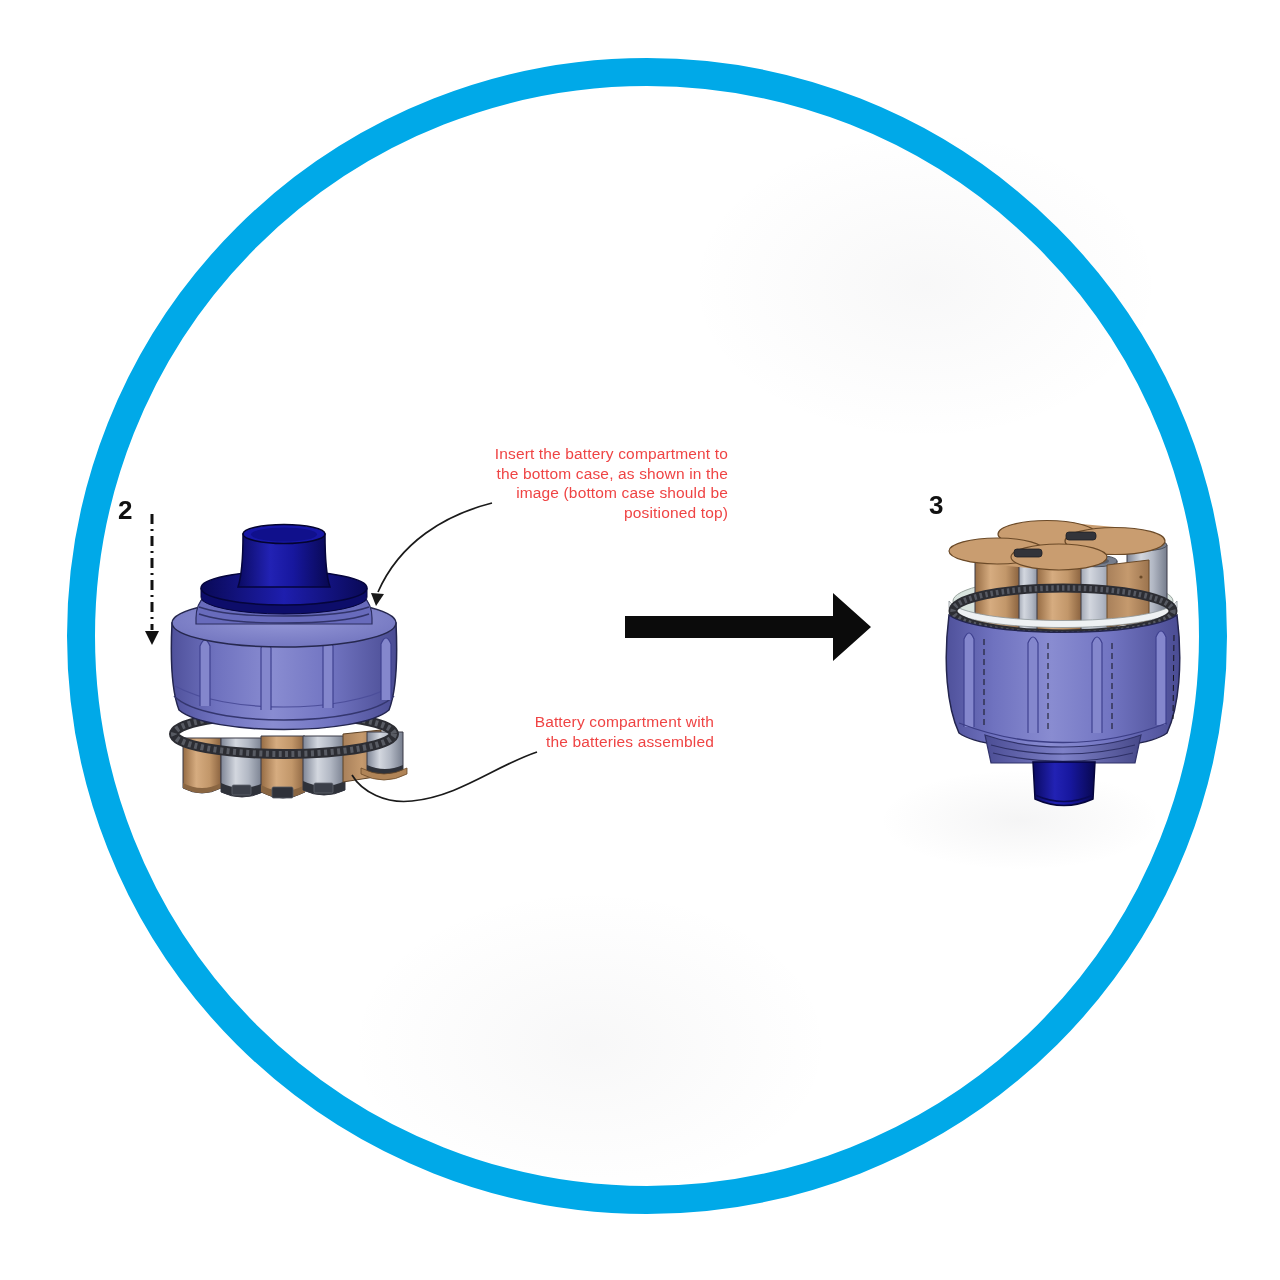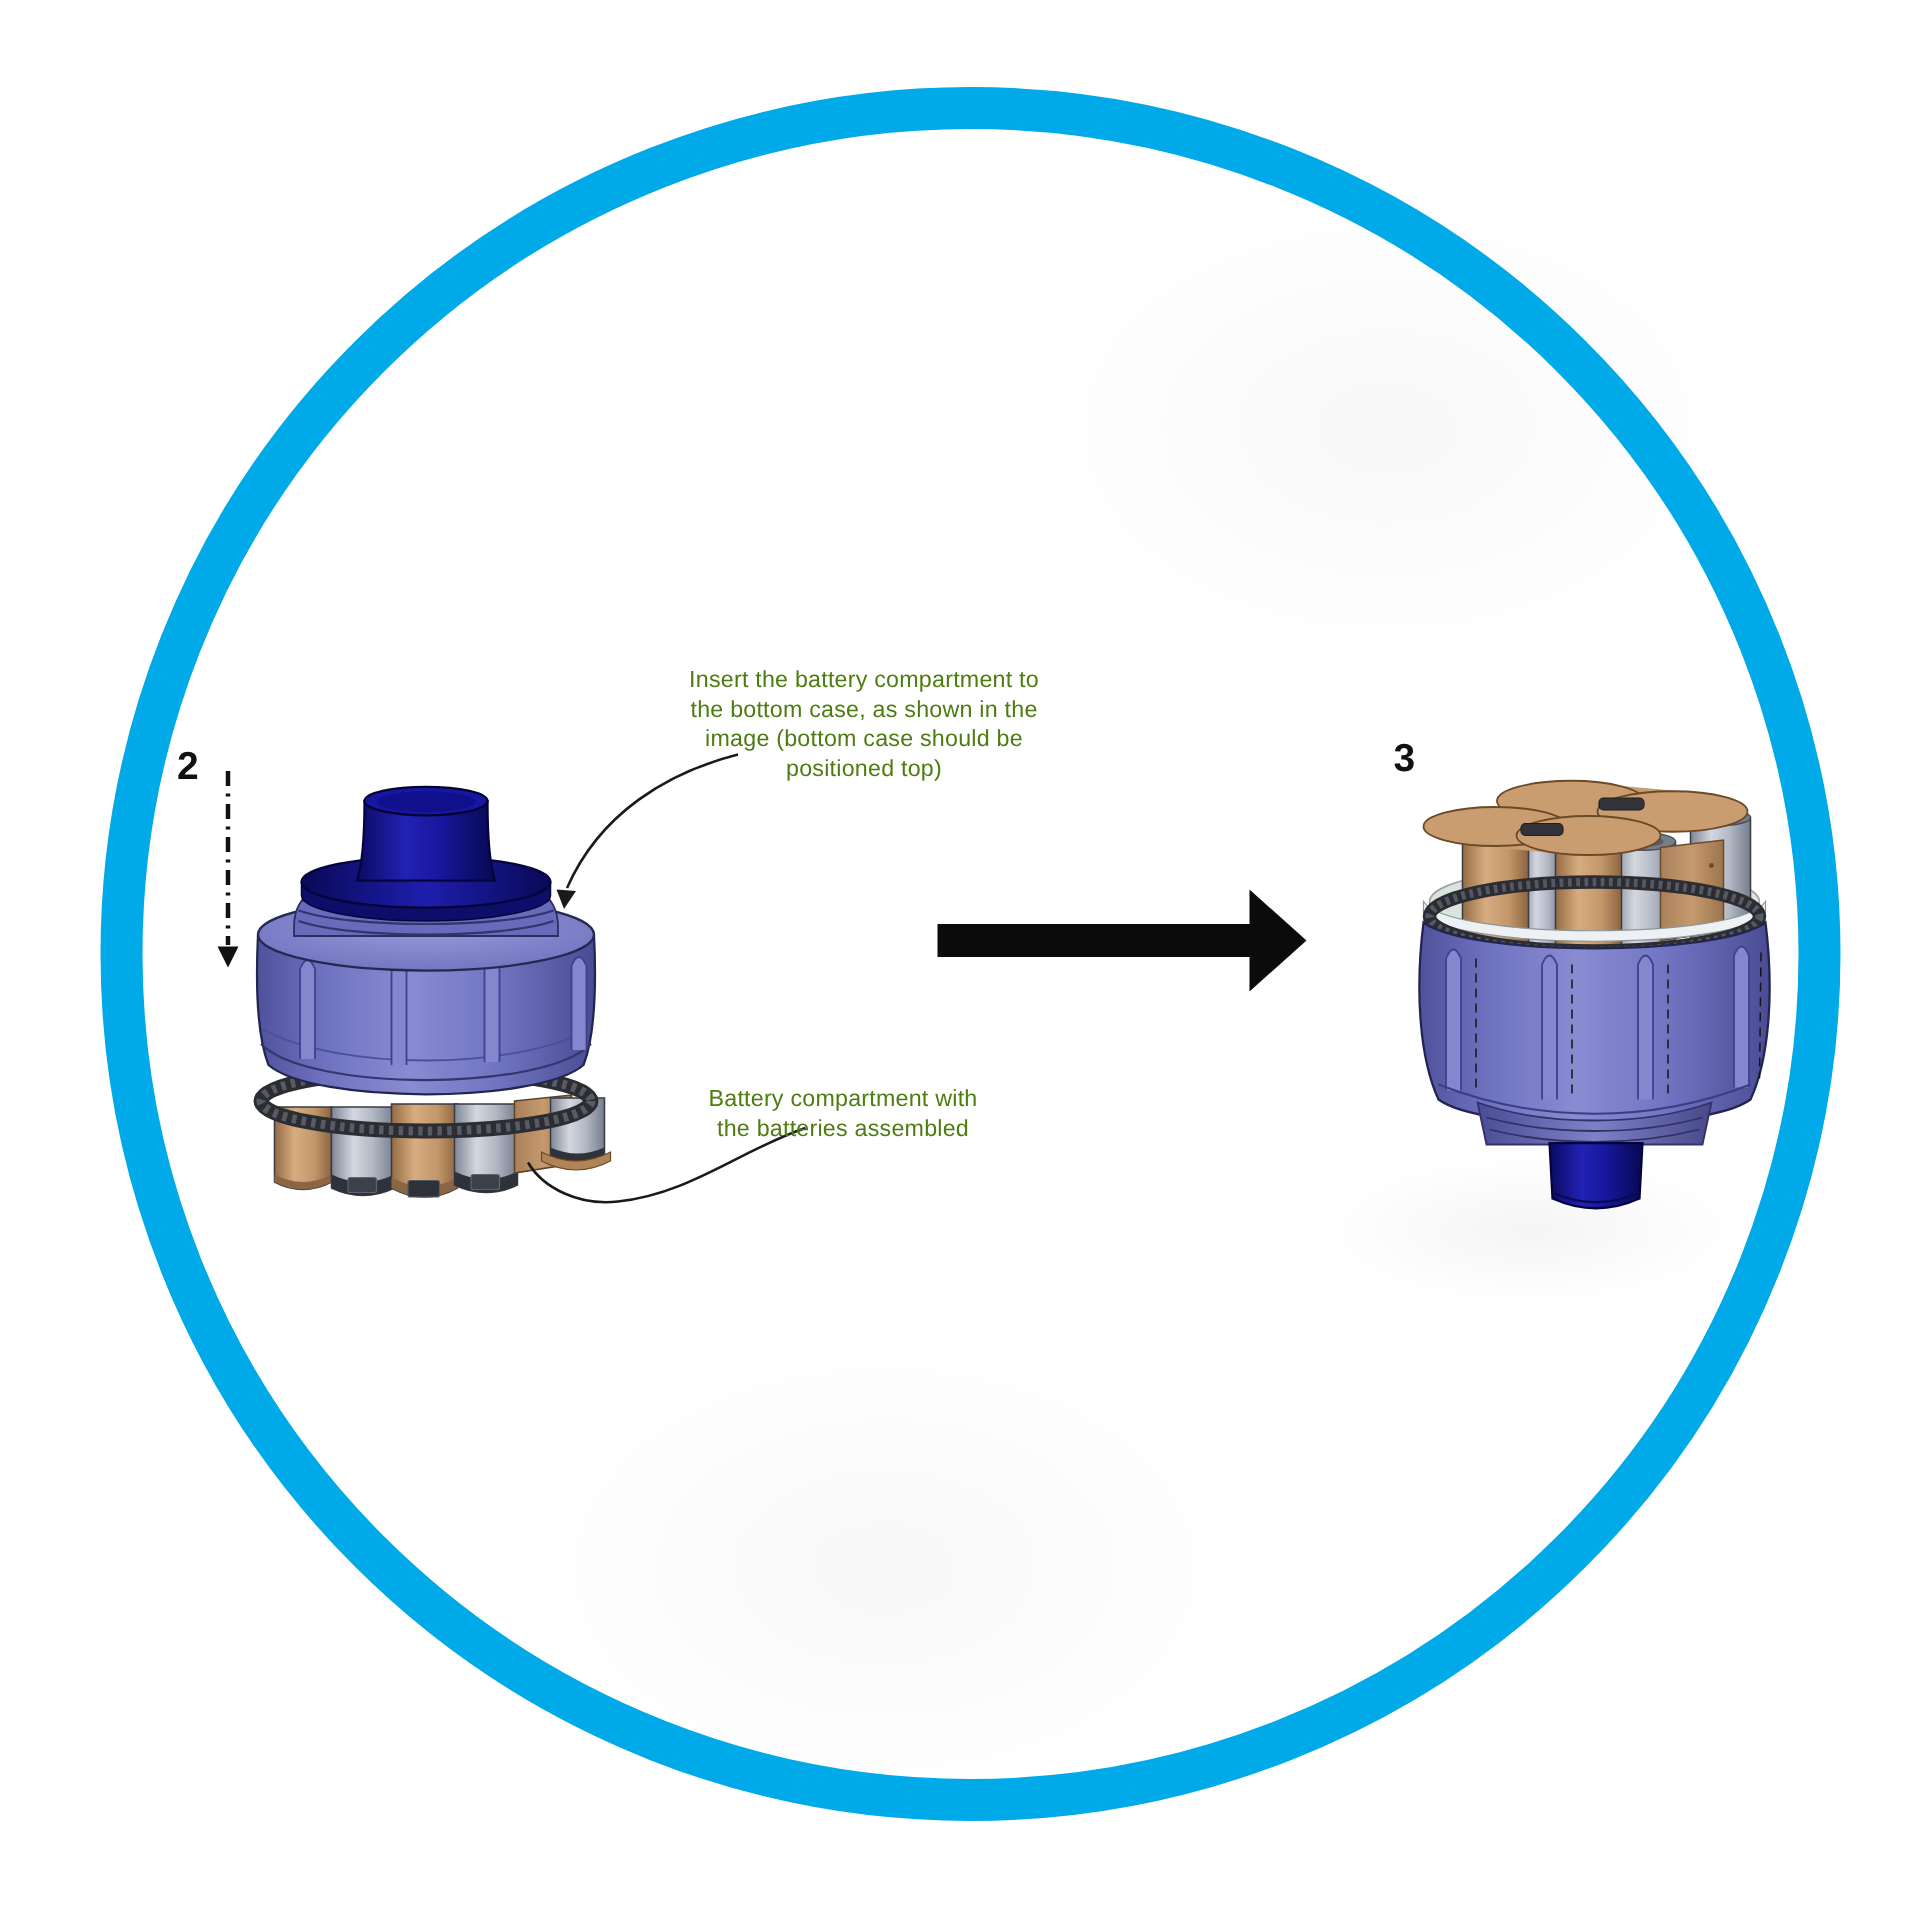--- a/index.html
+++ b/index.html
@@ -4,21 +4,21 @@
 <style>
   html,body{margin:0;padding:0;background:#ffffff;}
   .stage{
     position:relative;width:1280px;height:1280px;background:#ffffff;overflow:hidden;
     font-family:"Liberation Sans",sans-serif;
   }
   .vec{position:absolute;left:0;top:0;}
   .blob{position:absolute;border-radius:50%;pointer-events:none;
     background:radial-gradient(closest-side,rgba(110,110,118,0.05),rgba(110,110,118,0));}
   .ann{
-    position:absolute;text-align:center;color:#4d7c0f;
+    position:absolute;text-align:right;color:#ef4444;
     font-size:15.5px;line-height:1.26;letter-spacing:.15px;white-space:pre-line;
   }
   .step-num{
     position:absolute;color:#111111;font-size:26px;font-weight:700;line-height:1;
   }
 </style>
 </head>
 <body>
 
 <div class="stage">
@@ -213,17 +213,17 @@
 
   <div class="step-num" style="left:118px;top:497px;">2</div>
 
   <div class="step-num" style="left:929px;top:492px;">3</div>
 
   <div class="ann" style="left:424px;top:444px;width:304px;">Insert the battery compartment to
 the bottom case, as shown in the
 image (bottom case should be
 positioned top)</div>
 
-  <div class="ann" style="left:410px;top:712px;width:304px;margin-top:11px;">Battery compartment with
+  <div class="ann" style="left:410px;top:712px;width:304px;">Battery compartment with
 the batteries assembled</div>
 
 
 </div>
 
 </body></html>

